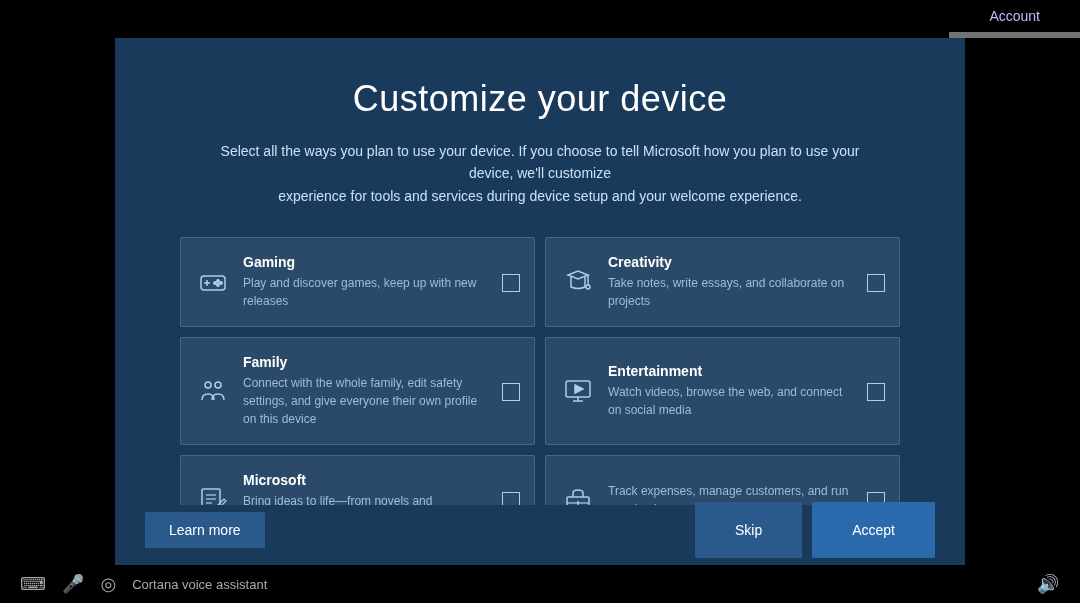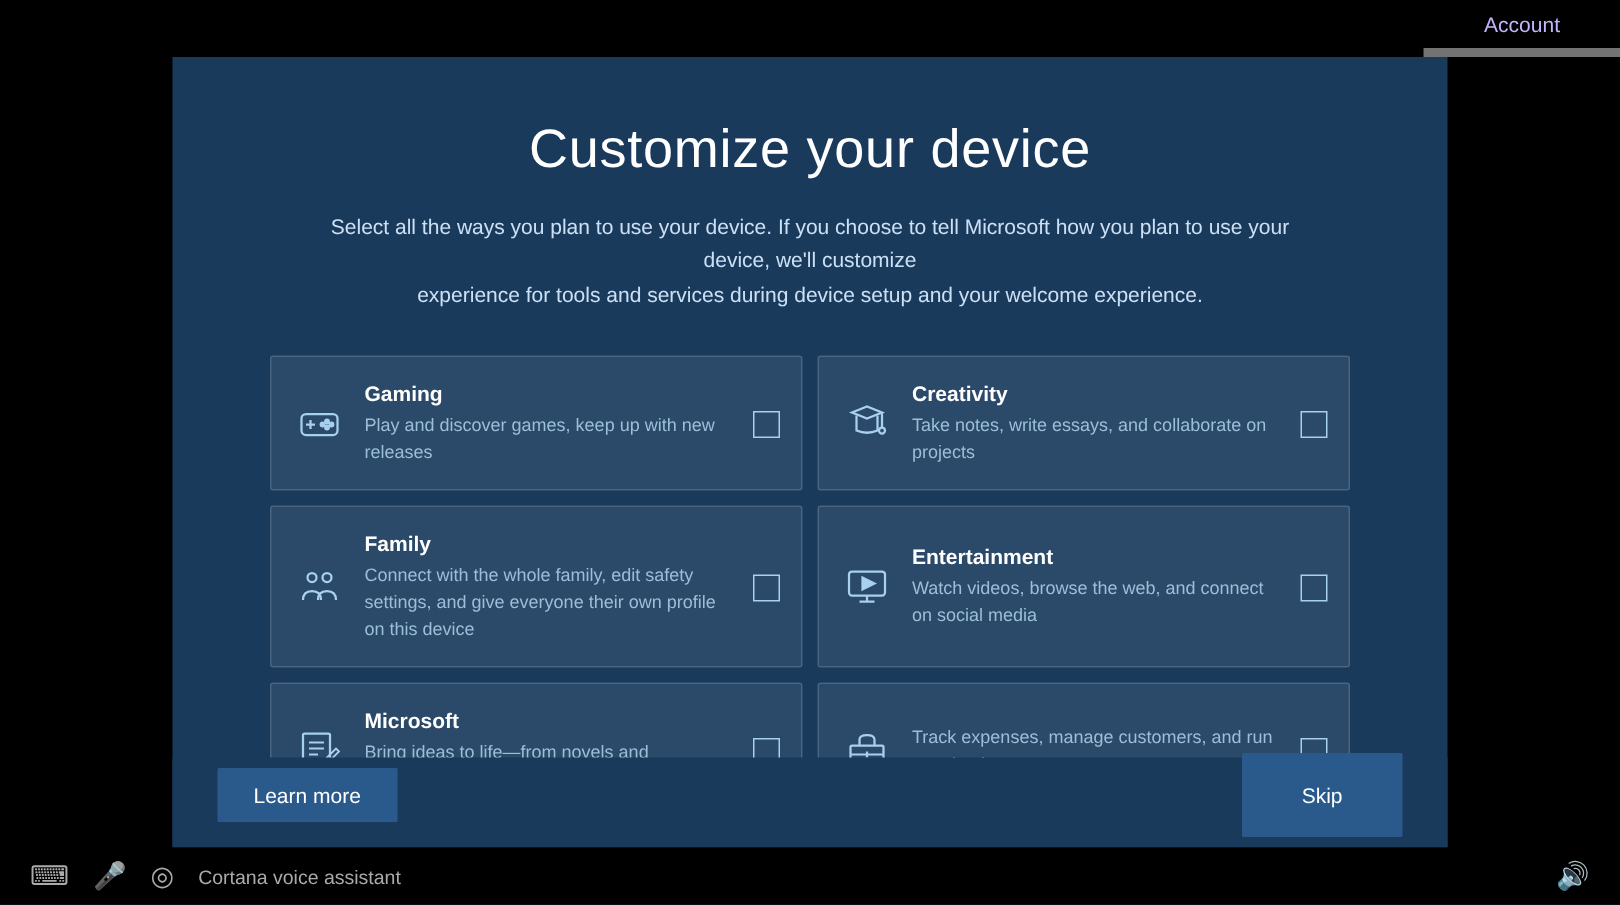--- a/index.html
+++ b/index.html
@@ -319,20 +319,21 @@
       <div class="card-checkbox"></div>
     </div>
 
   </div>
 </div>
 
 <div class="bottom-area">
   <button class="btn-learn-more">Learn more</button>
   <div class="btn-group">
     <button class="btn-skip">Skip</button>
+    <button class="btn-accept">Accept</button>
   </div>
 </div>
 
 <div class="taskbar">
   <div class="taskbar-icon">⌨</div>
   <div class="taskbar-icon">🎤</div>
   <div class="taskbar-icon">◎</div>
   <div class="taskbar-label">Cortana voice assistant</div>
   <div class="taskbar-right">🔊</div>
 </div>

